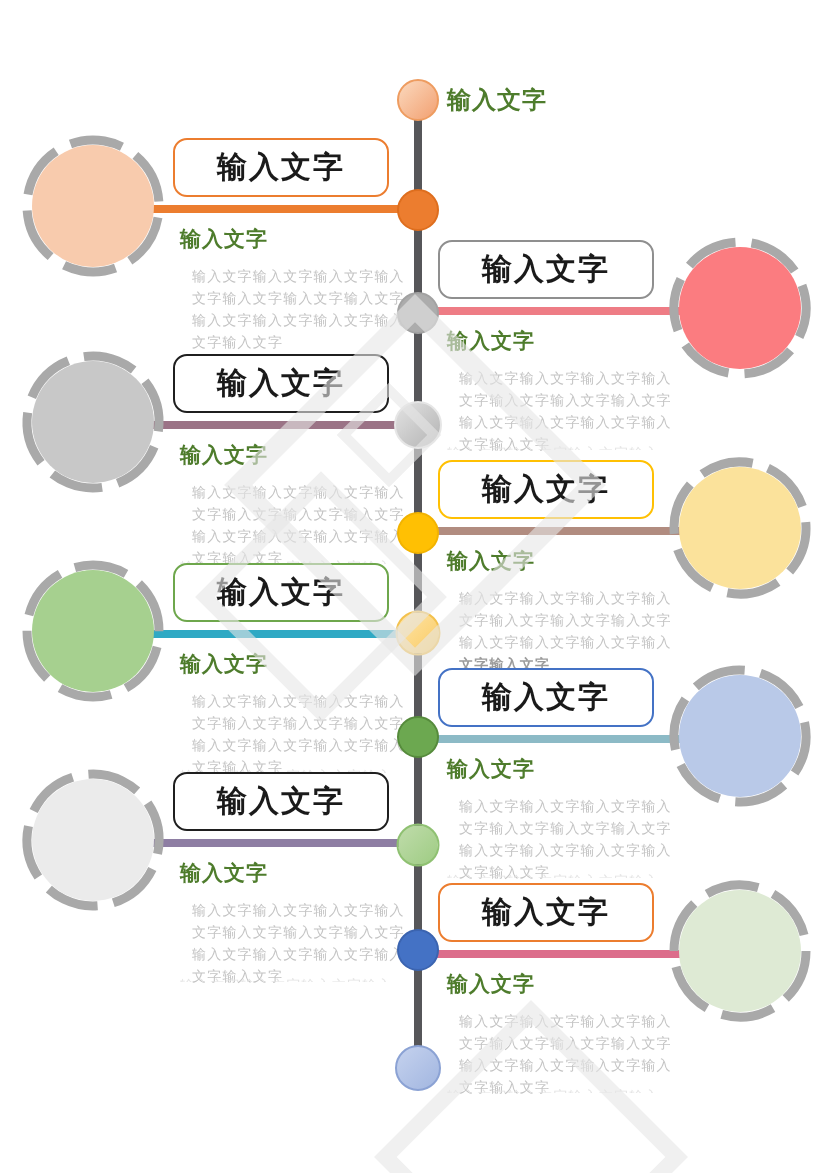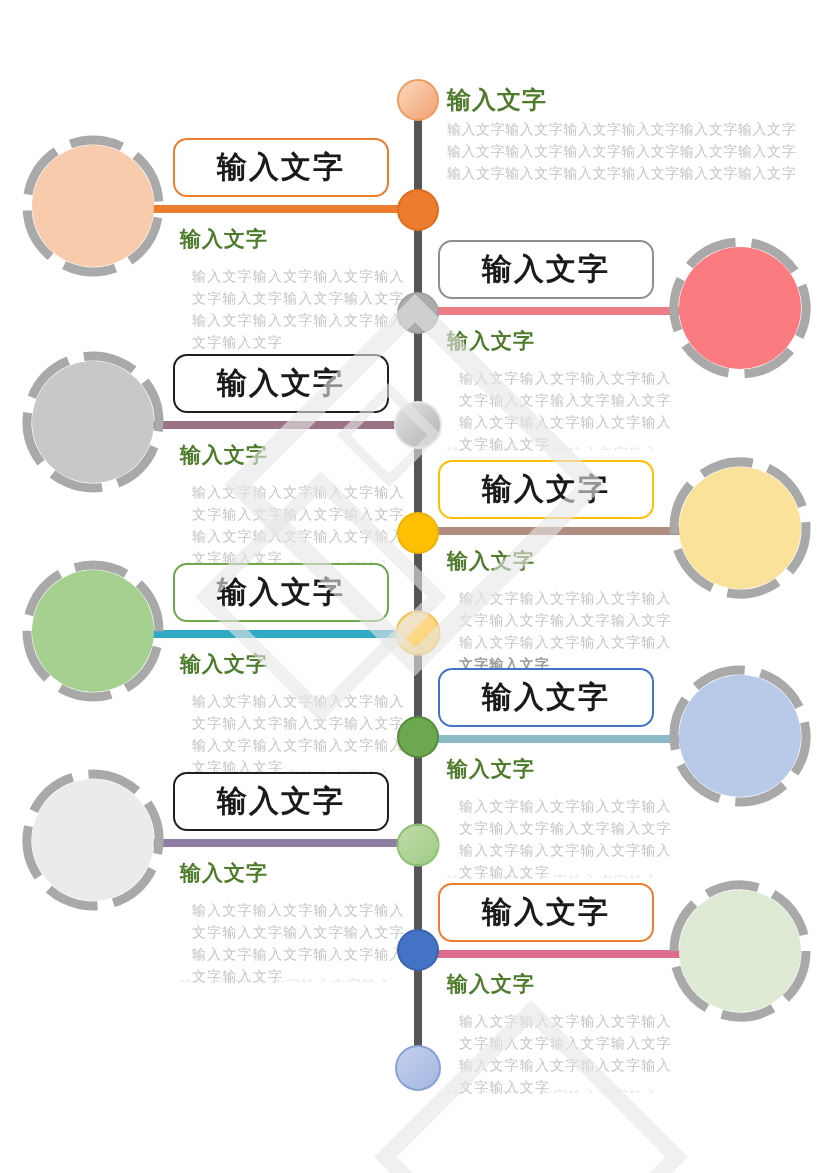--- a/index.html
+++ b/index.html
@@ -83,21 +83,20 @@
   <span class="node n3"></span>
   <span class="node n4"></span>
   <span class="node n5"></span>
   <span class="node n6"></span>
   <span class="node n7"></span>
   <span class="node n8"></span>
   <span class="node n9"></span>
   <span class="node n10"></span>
 
   <div class="top-sub">输入文字</div>
-  <div class="top-body">输入文字输入文字输入文字输入文字输入文字输入文字输入文字输入文字输入文字输入文字输入文字输入文字输入文字输入文字输入文字输入文字输入文字输入文字</div>
 
   <section class="blk left bk0">
     <svg class="bigc" width="152" height="152" viewBox="0 0 152 152">
       <circle class="ring" cx="76" cy="76" r="66"></circle>
         <circle class="fillc" cx="76" cy="76" r="61"></circle>
     </svg>
     <div class="conn"></div>
     <div class="tbox">
         <span class="ttl">输入文字</span>
       </div>

